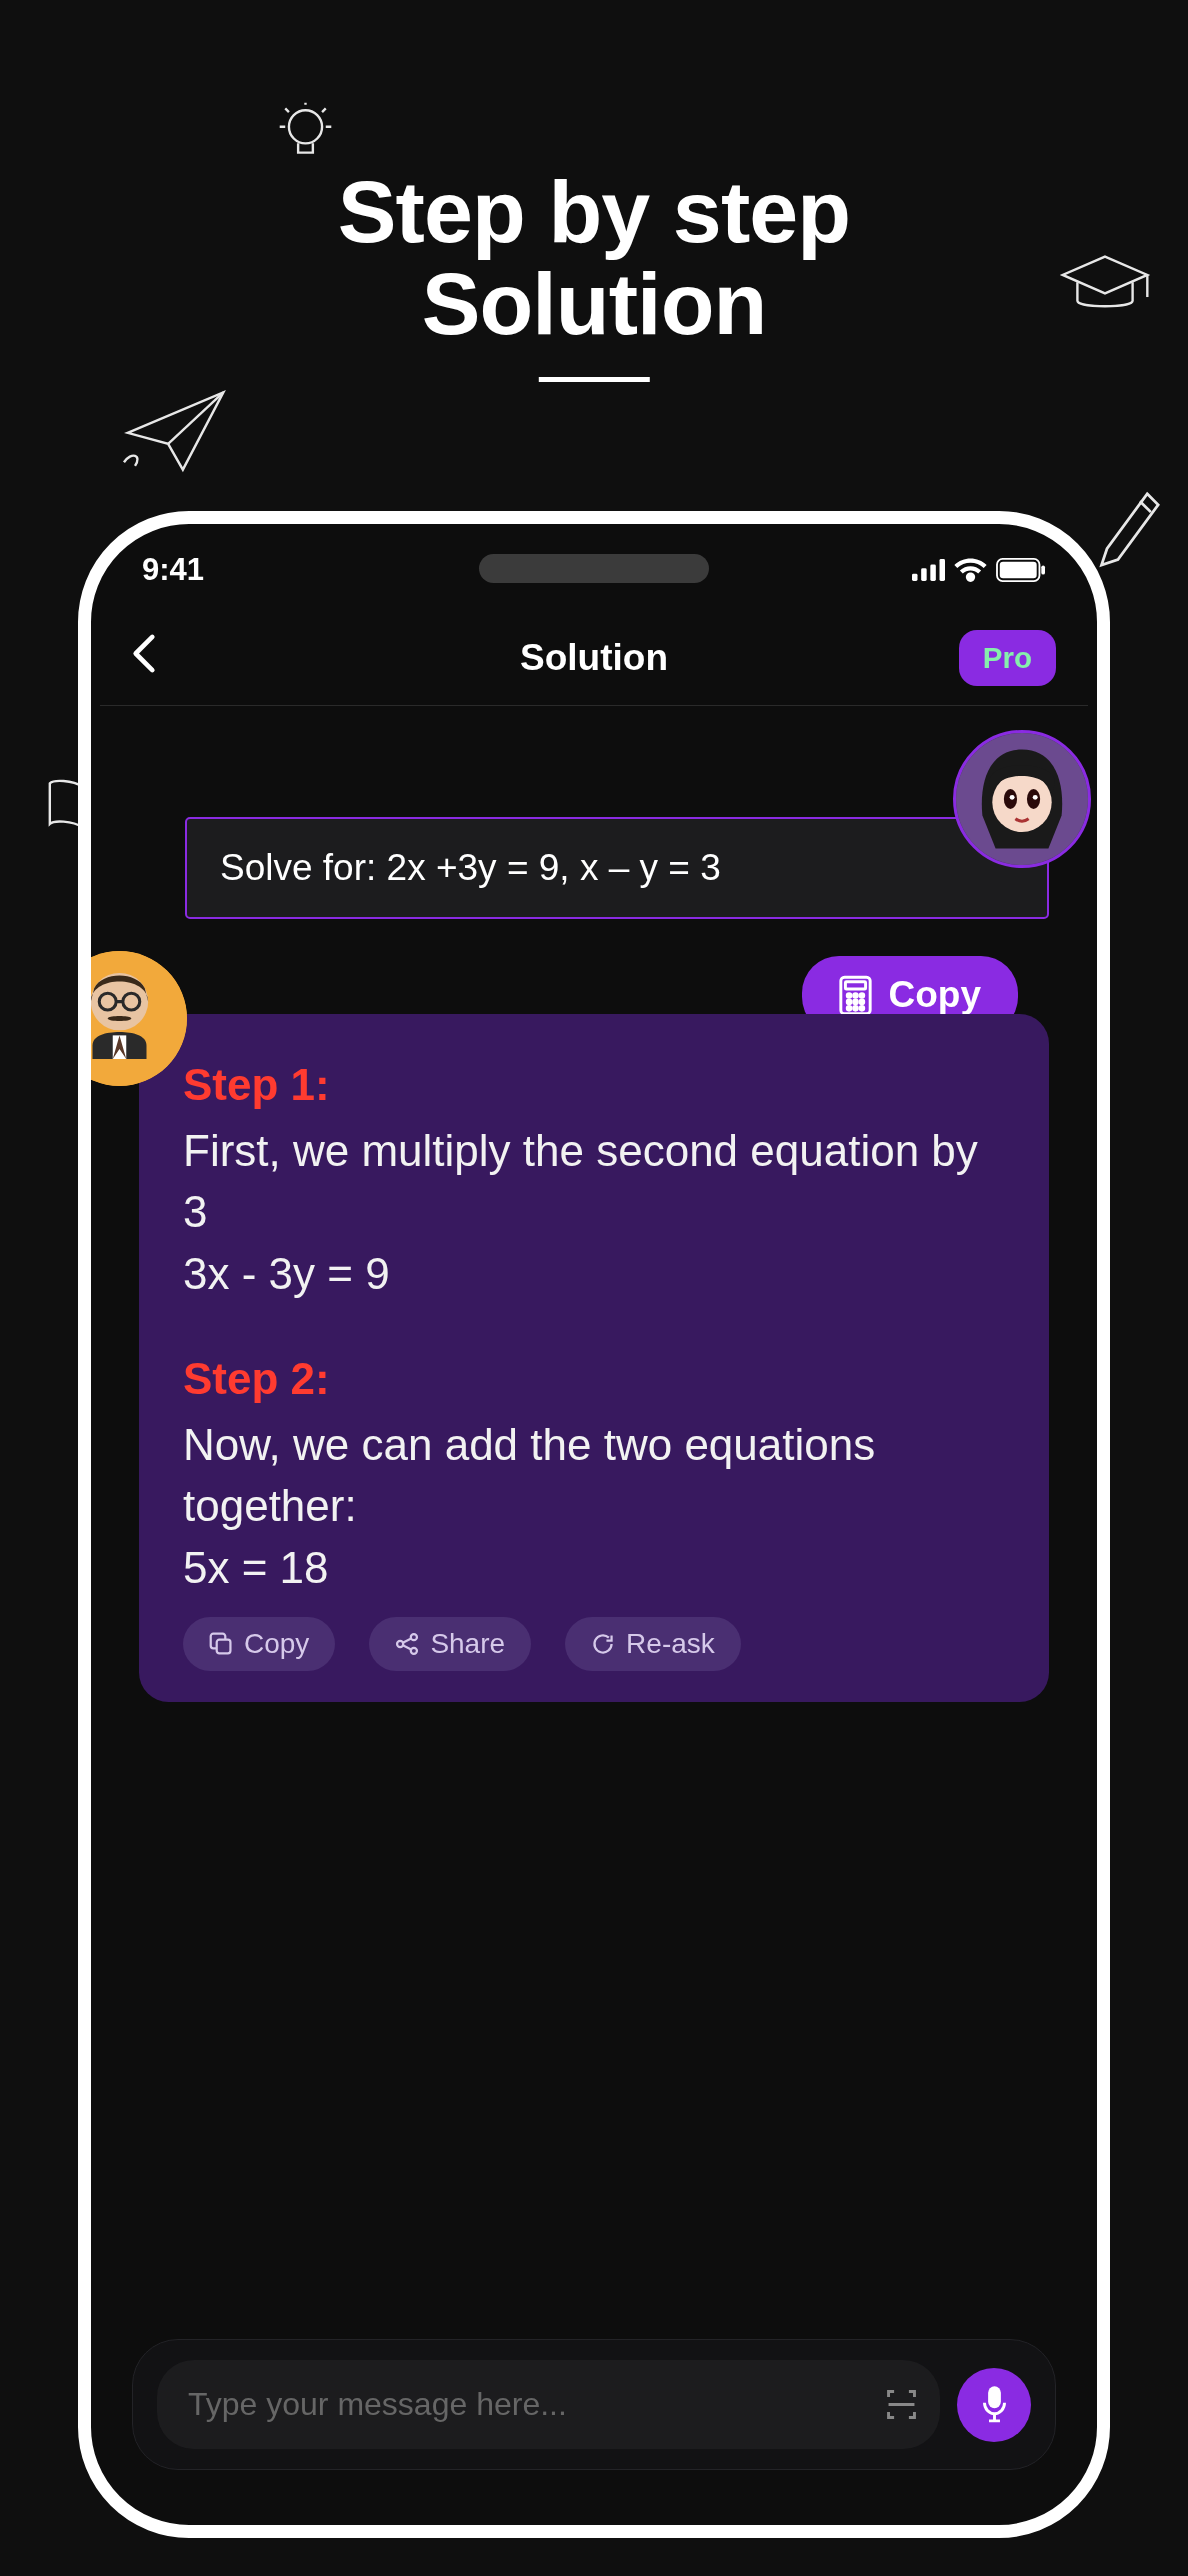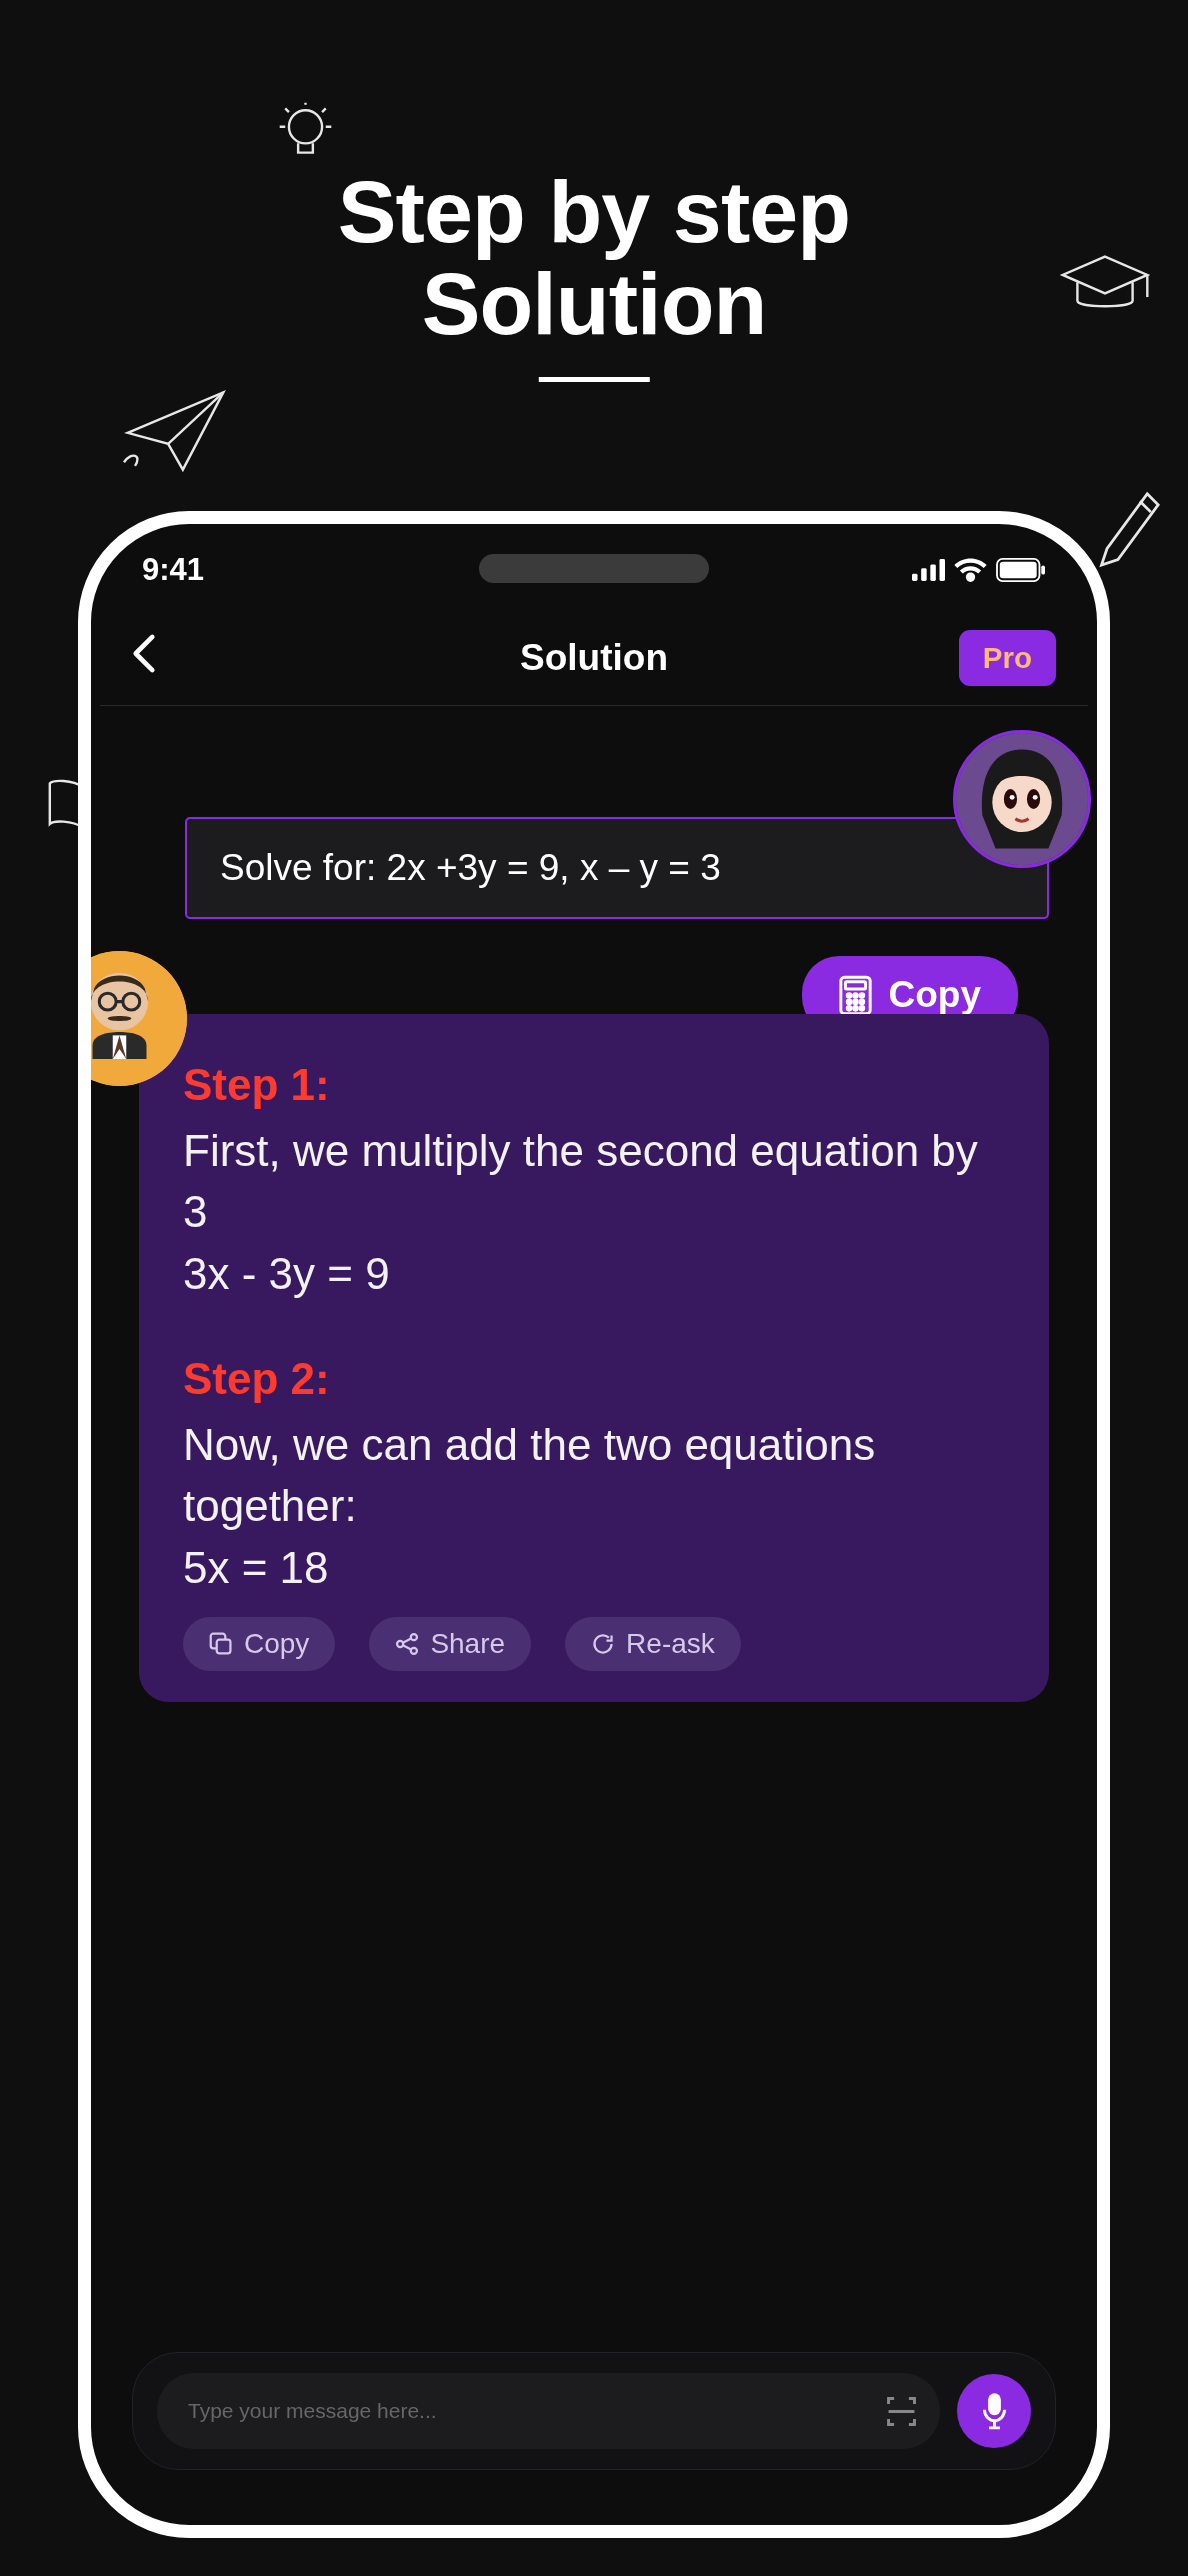--- a/index.html
+++ b/index.html
@@ -97,25 +97,25 @@
   .nav-title {
     position: absolute;
     left: 50%;
     transform: translateX(-50%);
     color: #fff;
     font-size: 37px;
     font-weight: 600;
   }
   .pro-badge {
     background: #8a2be2;
-    color: #fdba74;
+    color: #86efac;
     font-size: 29.5px;
     font-weight: 700;
     padding: 11px 24px;
-    border-radius: 11px;
+    border-radius: 18px;
   }
   .nav-divider {
     height: 0.9px;
     background: #2a2a2a;
     margin: 0 9.2px;
   }
 
   
   .chat {
     padding: 111px 24px 0;
@@ -236,21 +236,21 @@
     align-items: center;
     gap: 16.6px;
   }
   .msg-input {
     flex: 1;
     background: #1c1c1e;
     border: none;
     border-radius: 37px;
     padding: 26px 31px;
     color: #fff;
-    font-size: 21px;
+    font-size: 32px;
     outline: none;
   }
   .msg-input::placeholder { color: #666; }
   .scan-btn {
     width: 50px;
     height: 50px;
     display: flex;
     align-items: center;
     justify-content: center;
     color: #888;

